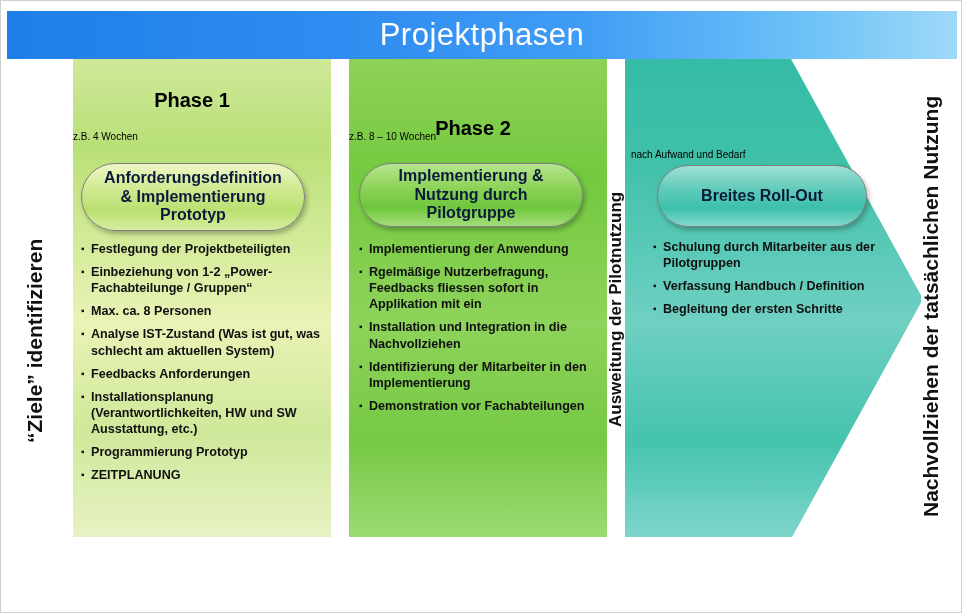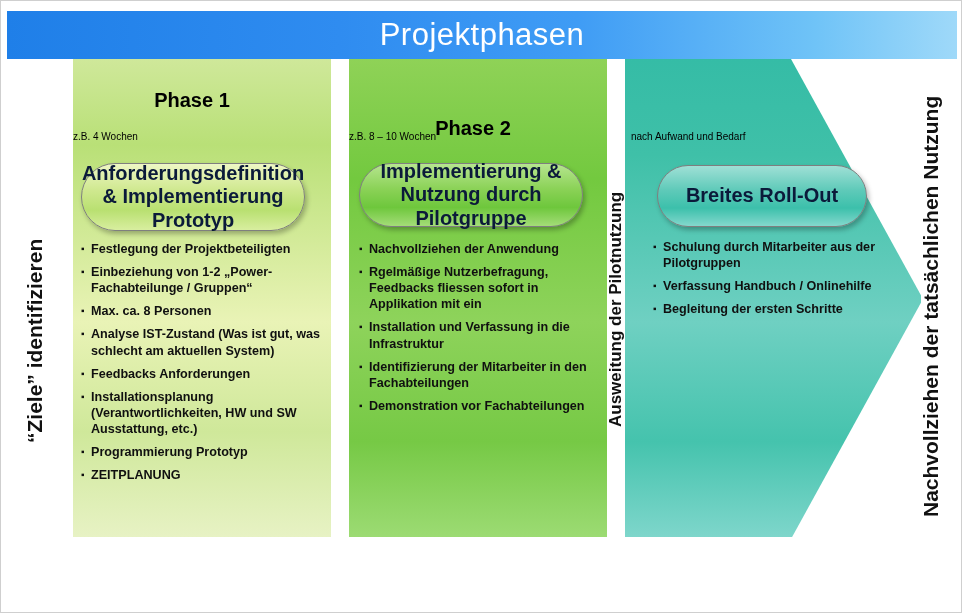--- a/index.html
+++ b/index.html
@@ -129,21 +129,21 @@
   .capsule {
     position: absolute;
     border-radius: 38px;
     border: 1px solid #7f7f7f;
     display: flex;
     align-items: center;
     justify-content: center;
     text-align: center;
     font-weight: bold;
     color: #0b1a3a;
-    font-size: 20px;
+    font-size: 16px;
     line-height: 1.18;
     box-shadow: 2px 3px 5px rgba(0,0,0,0.28);
     padding: 0 14px;
   }
   #cap1 {
     left: 80px; top: 162px; width: 224px; height: 68px;
     background: linear-gradient(to bottom, #eef7c4 0%, #cfe88f 40%, #b9e071 70%, #d8ee9f 100%);
   }
   #cap2 {
     left: 358px; top: 162px; width: 224px; height: 64px;
@@ -244,52 +244,52 @@
   <div class="phase-title" style="left:348px; top:88px; width:248px;margin-top:28px;">Phase 2</div>
   <div class="phase-sub" style="left:348px; top:130px; width:232px;">z.B. 8 – 10 Wochen</div>
   <div class="capsule" id="cap2">
     <span style="white-space:pre-line;">Implementierung &amp;
 Nutzung durch
 Pilotgruppe</span>
   </div>
   <div class="bullets" id="list2">
       <div class="bi">
         <span class="dot">▪</span>
-        <span class="txt">Nachvollziehen der Anwendung</span>
+        <span class="txt">Implementierung der Anwendung</span>
       </div>
       <div class="bi">
         <span class="dot">▪</span>
         <span class="txt">Rgelmäßige Nutzerbefragung, Feedbacks fliessen sofort in Applikation mit ein</span>
       </div>
       <div class="bi">
         <span class="dot">▪</span>
-        <span class="txt">Installation und Verfassung in die Infrastruktur</span>
-      </div>
-      <div class="bi">
-        <span class="dot">▪</span>
-        <span class="txt">Identifizierung der Mitarbeiter in den Fachabteilungen</span>
+        <span class="txt">Installation und Integration in die Nachvollziehen</span>
+      </div>
+      <div class="bi">
+        <span class="dot">▪</span>
+        <span class="txt">Identifizierung der Mitarbeiter in den Implementierung</span>
       </div>
       <div class="bi">
         <span class="dot">▪</span>
         <span class="txt">Demonstration vor Fachabteilungen</span>
       </div>
     </div>
 
-  <div class="phase-sub" style="left:630px; top:130px; width:270px;">nach Aufwand und Bedarf</div>
+  <div class="phase-sub" style="left:630px; top:148px; width:270px;">nach Aufwand und Bedarf</div>
   <div class="capsule" id="cap3">
     <span style="white-space:pre-line;">Breites Roll-Out</span>
   </div>
   <div class="bullets" id="list3">
       <div class="bi">
         <span class="dot">▪</span>
         <span class="txt">Schulung durch Mitarbeiter aus der Pilotgruppen</span>
       </div>
       <div class="bi">
         <span class="dot">▪</span>
-        <span class="txt">Verfassung Handbuch / Onlinehilfe</span>
+        <span class="txt">Verfassung Handbuch / Definition</span>
       </div>
       <div class="bi">
         <span class="dot">▪</span>
         <span class="txt">Begleitung der ersten Schritte</span>
       </div>
     </div>
 
 </div>
 
 </body></html>

